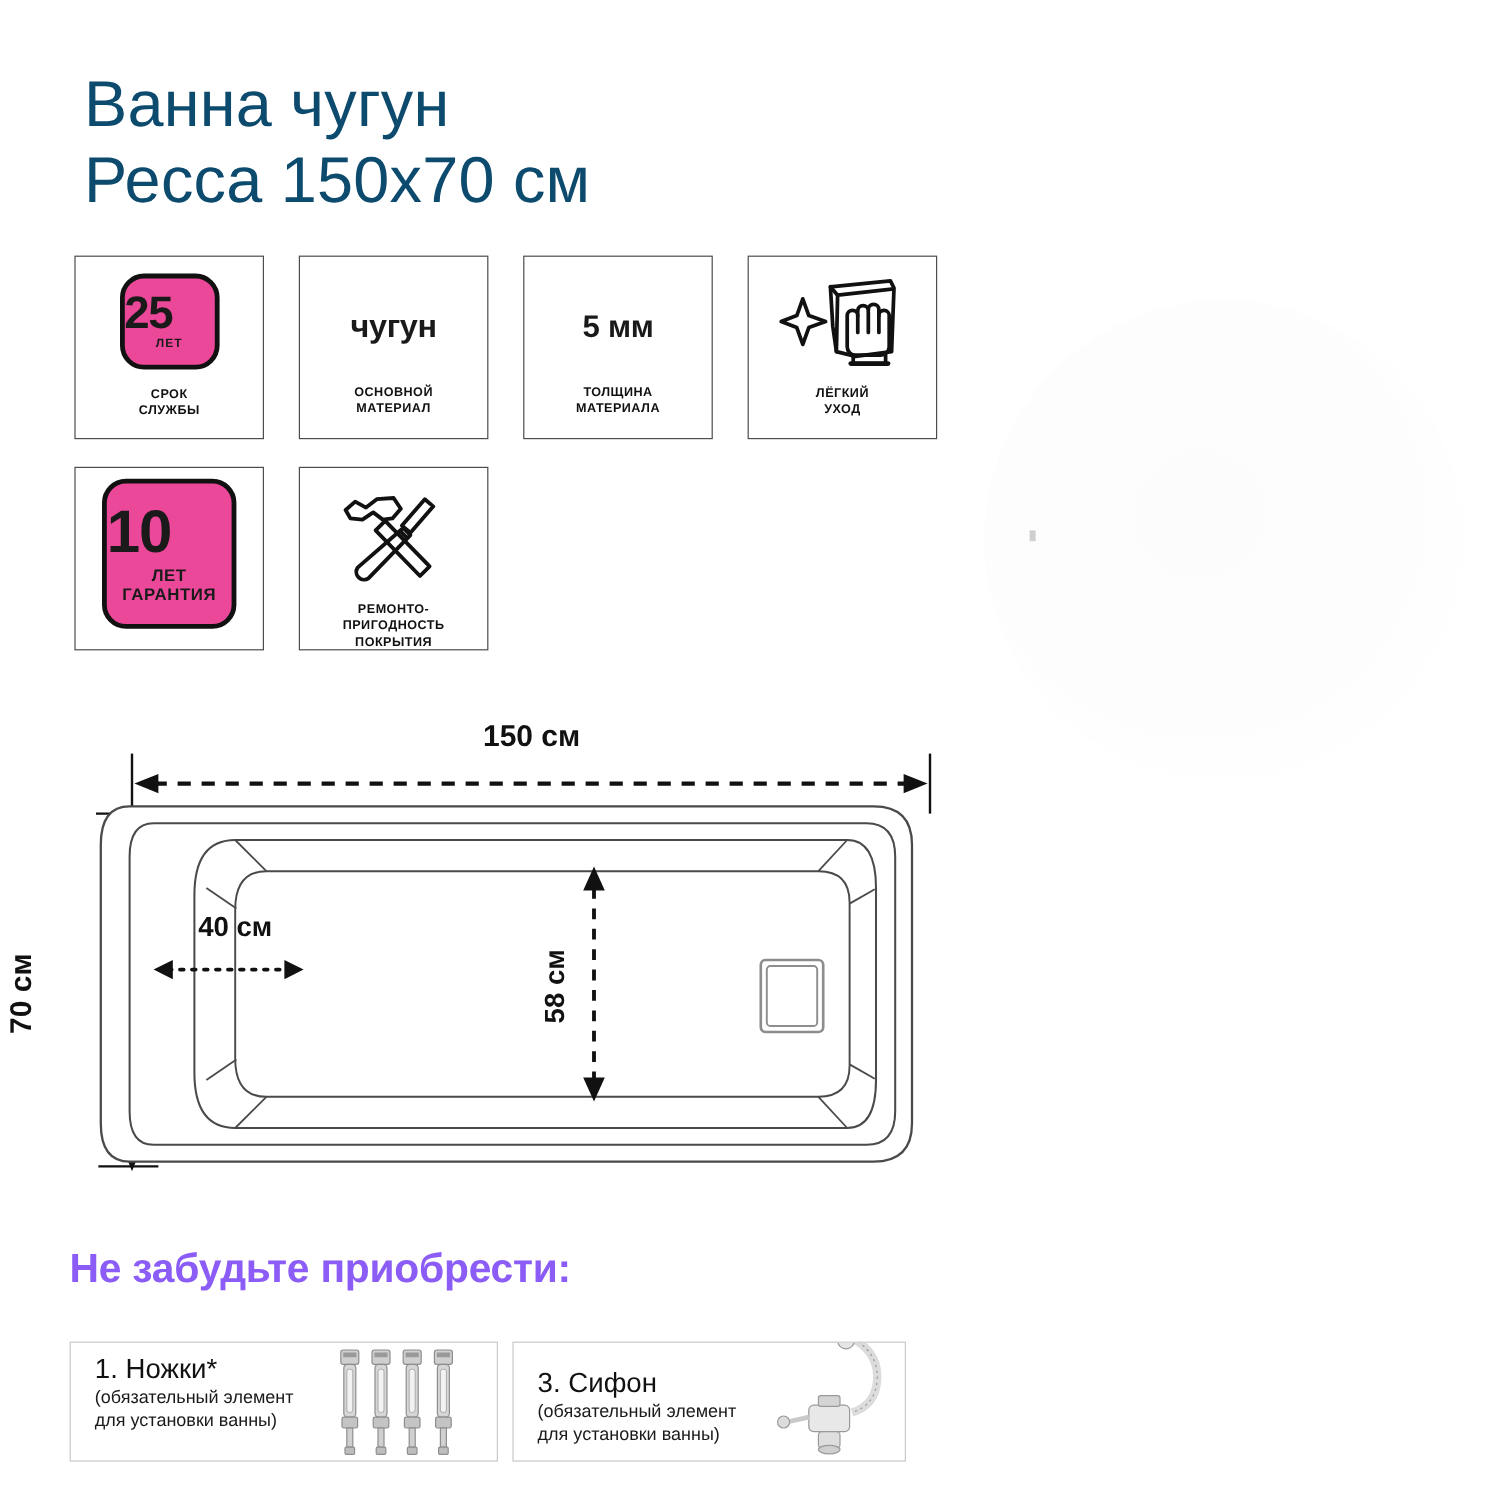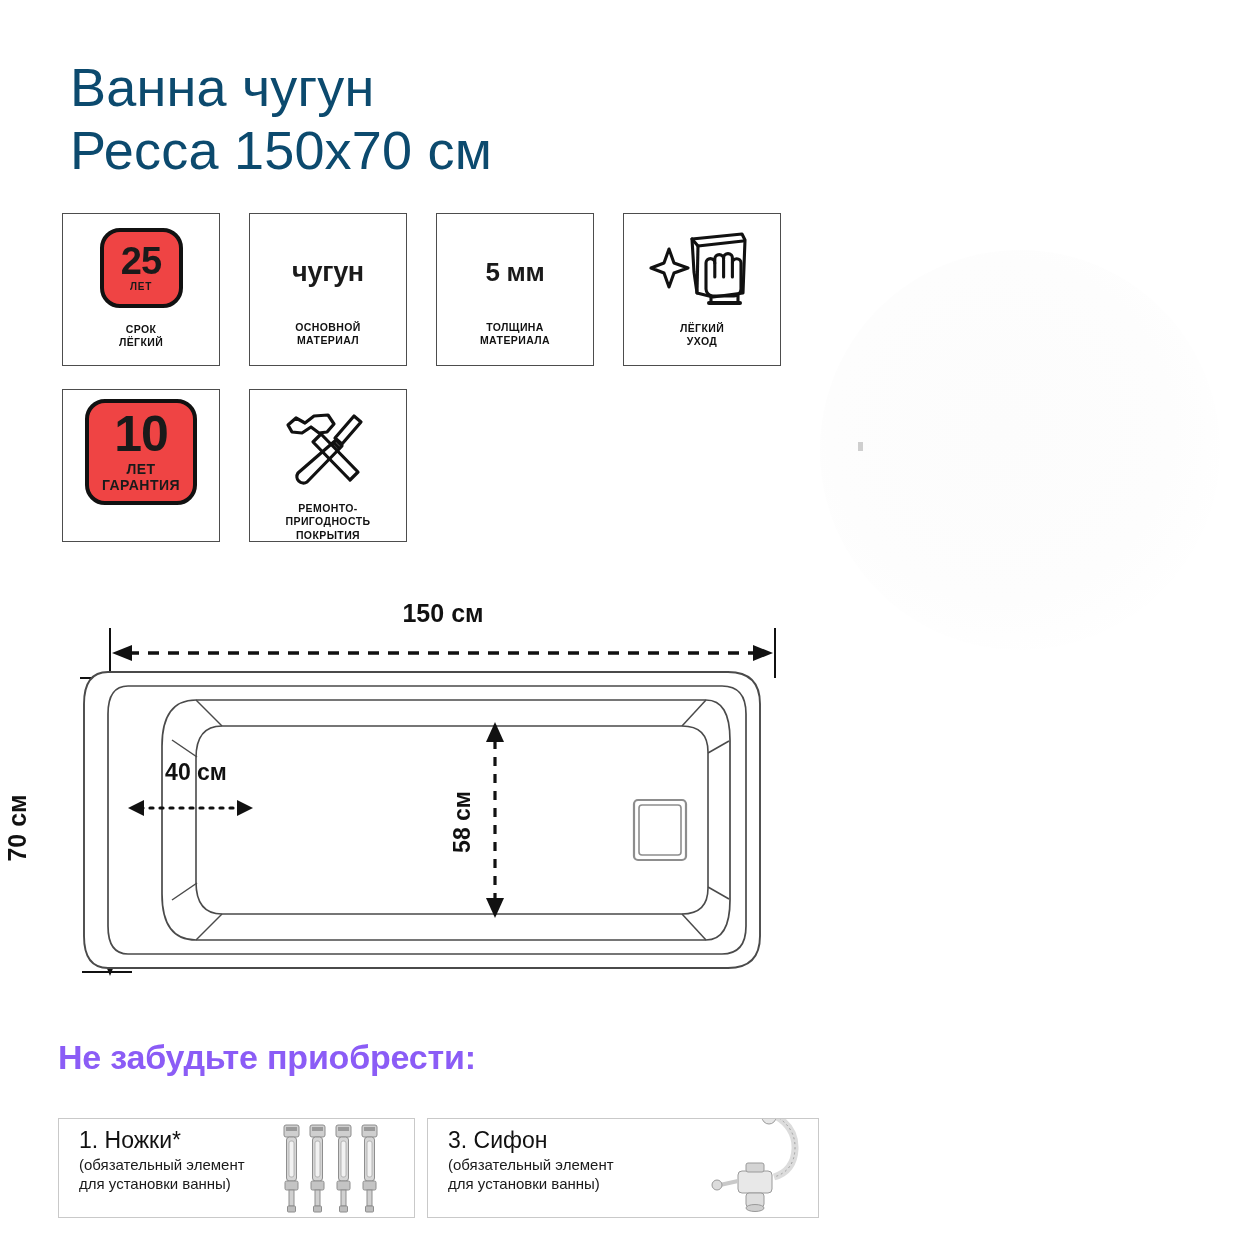--- a/index.html
+++ b/index.html
@@ -68,25 +68,25 @@
     color: #111;
     white-space: pre-line;
     padding: 0 4px;
   }
 
   
   .emblem {
     border: 4.5px solid #111;
     border-radius: 20px;
     display: flex; flex-direction: column;
-    align-items: center; justify-content: center;
-    background: #ef4444;
+    justify-content: center;
+    background: #ec4899;
   }
   .emblem-25 { width: 83px; height: 80px; margin-top: 14px; }
-  .emblem-10 { width: 112px; height: 106px; margin-top: 9px; }
+  .emblem-10 { width: 112px; height: 125px; margin-top: 9px; }
   .emblem .num {
     font-size: 38px; font-weight: bold; line-height: 0.95;
     letter-spacing: -1px;
   }
   .emblem-10 .num { font-size: 50px; }
   .emblem .sub {
     font-size: 10px; font-weight: bold; letter-spacing: 0.8px; margin-top: 2px;
     text-align:center; line-height:1.15; white-space: pre-line;
   }
   .emblem-10 .sub { font-size: 14px; letter-spacing: 0.5px; margin-top: 3px; }
@@ -118,21 +118,21 @@
     border: 1px solid #c9c9c9;
     background: #fff;
     height: 100px;
     position: relative;
     display: flex; align-items: flex-start;
     padding: 8px 10px 0 20px;
     overflow: hidden;
   }
   .card-1 { width: 357px; }
   .card-2 { width: 368px; }
-  .card-3 { width: 392px; }
+  .card-3 { width: 328px; align-items: center; }
   .card-text { z-index: 2; }
   .card-title { font-size: 23px; font-weight: 400; line-height: 1.18; color:#111; white-space: pre-line; }
   .card-sub { font-size: 15px; line-height: 1.25; color: #1a1a1a; margin-top: 2px; white-space: pre-line; }
   .card-art { position: absolute; right: 6px; top: 0; height: 100px; width: 150px; }
 
   svg { display: block; overflow: visible; }
 </style>
 </head>
 <body>
 
@@ -149,21 +149,21 @@
     <div class="badge-row">
 
       <div class="badge">
         <div class="badge-visual">
           <div class="emblem emblem-25">
             <div class="num">25</div>
             <div class="sub">ЛЕТ</div>
           </div>
         </div>
         <div class="badge-caption" style="margin-top:15px;">СРОК
-ЛЁГКИЙ</div>
+СЛУЖБЫ</div>
       </div>
 
       <div class="badge">
         <div class="badge-visual pad-top-word">
           <div class="big-word">чугун</div>
         </div>
         <div class="badge-caption">ОСНОВНОЙ
 МАТЕРИАЛ</div>
       </div>
 

